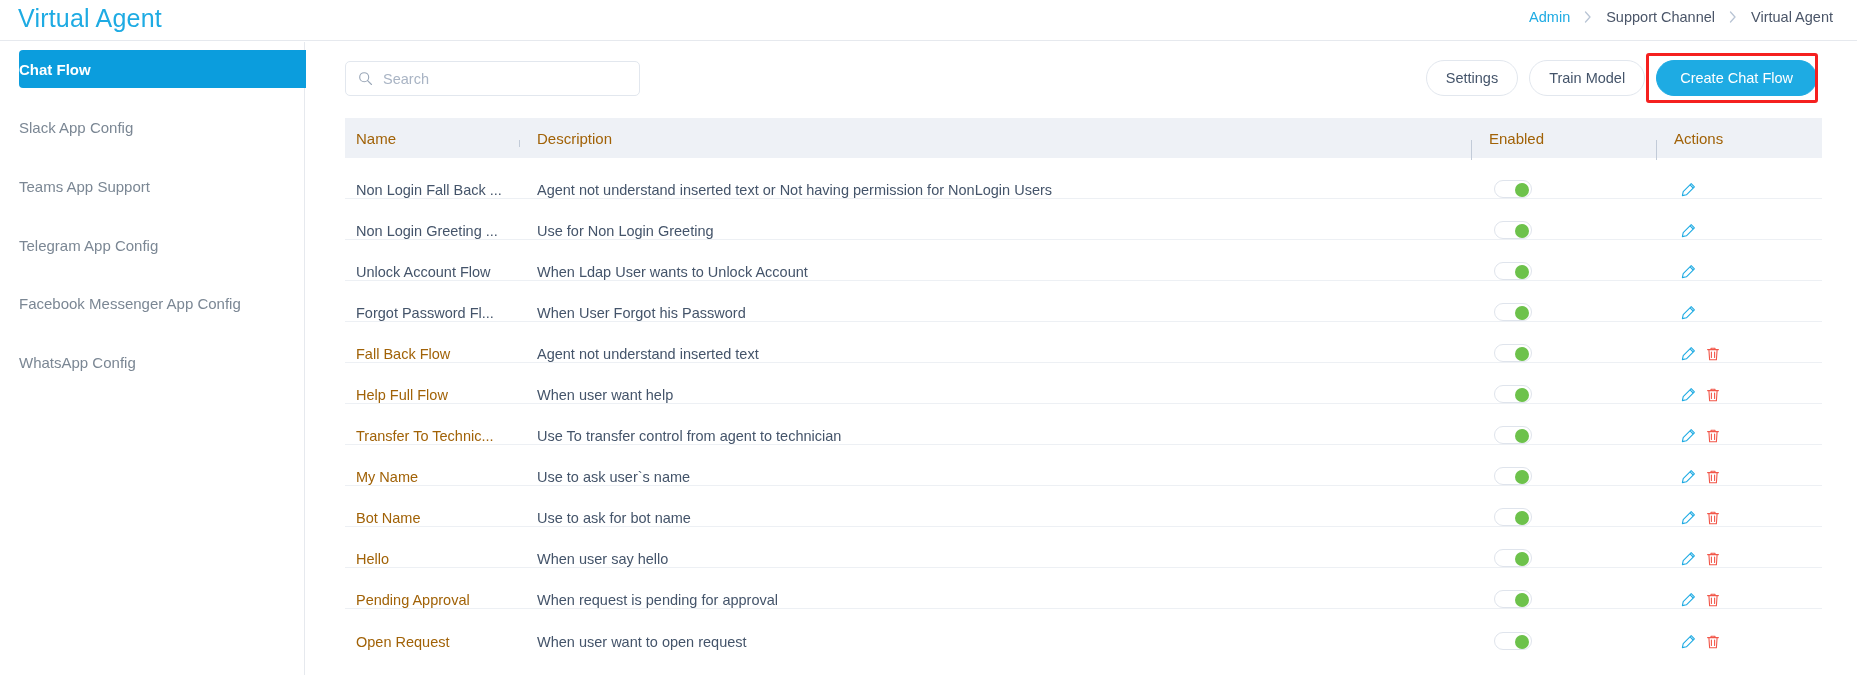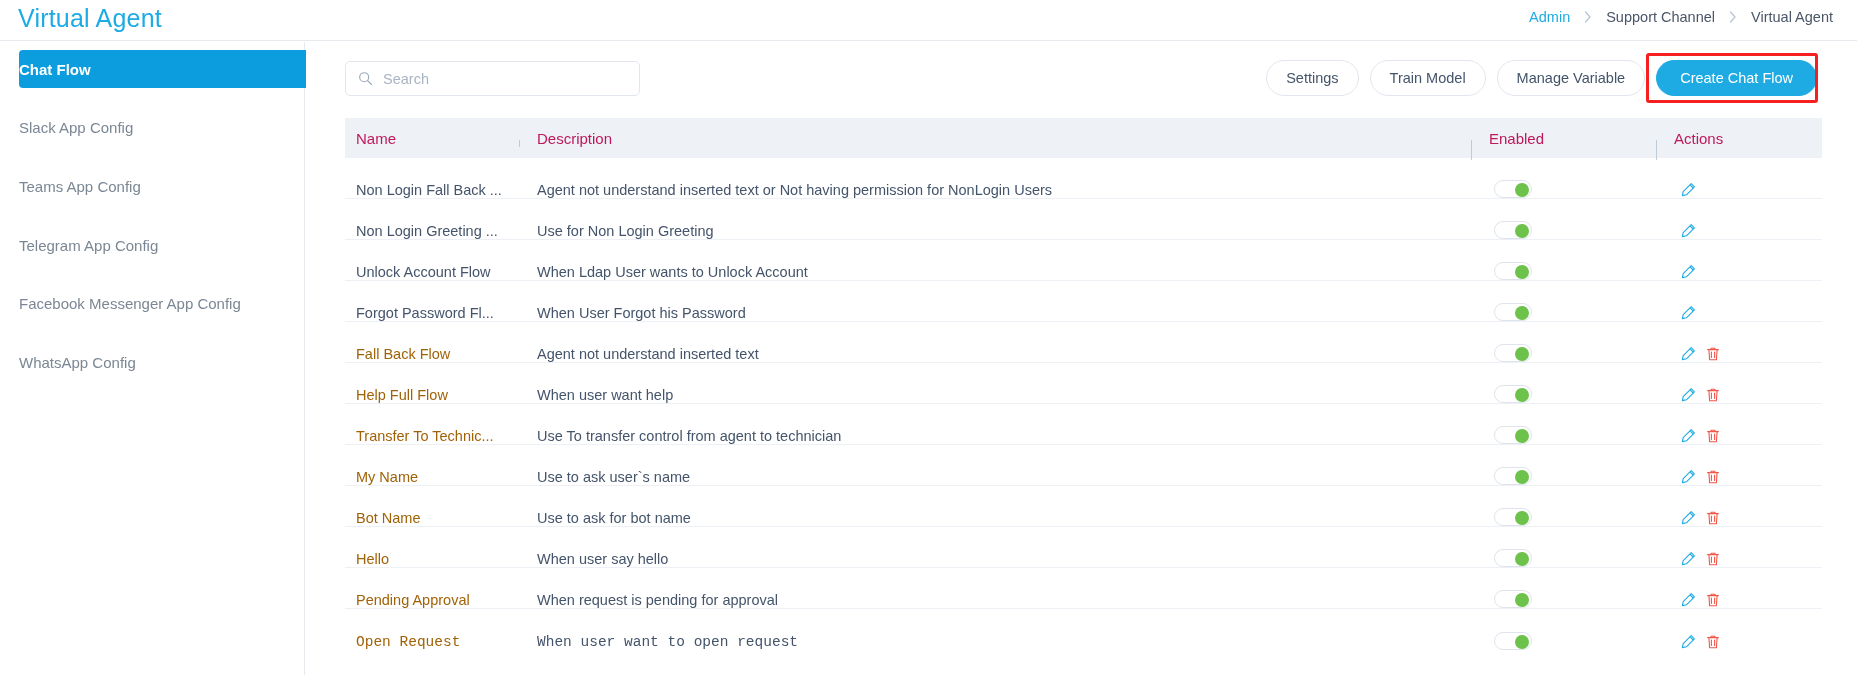--- a/index.html
+++ b/index.html
@@ -114,29 +114,29 @@
 
   
   .table {
     position: absolute; left: 39px; top: 76px;
     width: 1477px;
   }
   .t-head {
     display: flex; align-items: center;
     height: 40px;
     background: #eef1f6;
-    font-size: 15px; color: #be185d;
+    font-size: 15px; color: #a16207;
   }
   .t-row {
     display: flex; align-items: flex-end;
     height: 41px;
     border-bottom: 1px solid #edf0f4;
     font-size: 14.5px; color: #44546a;
   }
-  .t-row:last-child { border-bottom: none; font-family: Liberation Mono, monospace; }
+  .t-row:last-child { border-bottom: none; }
 
   .c-name   { width: 174px; padding-left: 11px; overflow: hidden; white-space: nowrap; }
   .c-desc   { width: 952px; padding-left: 18px; overflow: hidden; white-space: nowrap; }
   .c-en     { width: 185px; padding-left: 18px; }
   .c-act    { width: 166px; padding-left: 18px; }
 
   .t-head .c-desc, .t-head .c-en, .t-head .c-act { position: relative; }
   .t-head .c-desc::before,
   .t-head .c-en::before,
   .t-head .c-act::before {
@@ -187,21 +187,21 @@
 </div>
 
 <div class="sidebar">
   <div class="side-item active" style="top:8px">
       <span>Chat Flow</span>
     </div>
   <div class="side-item" style="top:66px">
       <span>Slack App Config</span>
     </div>
   <div class="side-item" style="top:125px">
-      <span>Teams App Config</span>
+      <span>Teams App Support</span>
     </div>
   <div class="side-item" style="top:184px">
       <span>Telegram App Config</span>
     </div>
   <div class="side-item" style="top:242px">
       <span>Facebook Messenger App Config</span>
     </div>
   <div class="side-item" style="top:301px">
       <span>WhatsApp Config</span>
     </div>
@@ -215,21 +215,20 @@
           <circle cx="6.6" cy="6.6" r="4.8" stroke="#9aa7b8" stroke-width="1.2" fill="none"></circle>
           <line x1="10.2" y1="10.2" x2="14.4" y2="14.4" stroke="#9aa7b8" stroke-width="1.2" stroke-linecap="round"></line>
         </svg>
     </span>
     <input class="search-input" type="text" placeholder="Search" style="">
   </div>
 
   <div class="toolbar">
     <div class="tb-btn">Settings</div>
     <div class="tb-btn">Train Model</div>
-    <div class="tb-btn">Manage Variable</div>
     <div class="tb-btn primary">Create Chat Flow</div>
   </div>
   <div class="highlight-box"></div>
 
   <div class="table">
 
     <div class="t-head">
       <div class="c-name">Name</div>
       <div class="c-desc">Description</div>
       <div class="c-en">Enabled</div>

